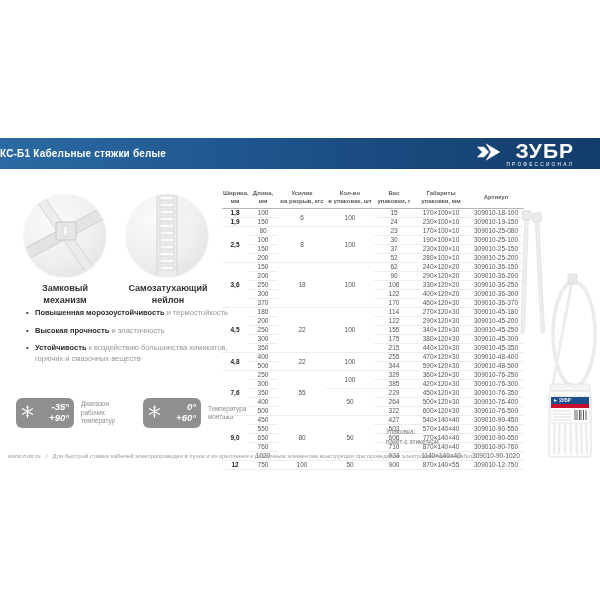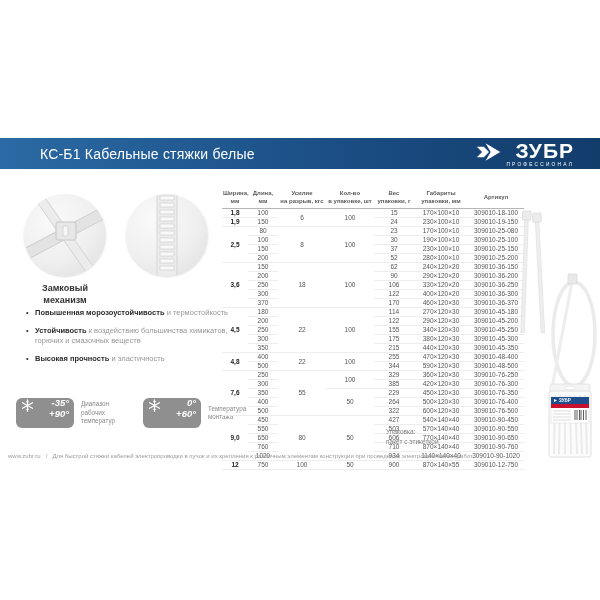--- a/index.html
+++ b/index.html
@@ -2,40 +2,40 @@
 <html><head>
 <meta charset="utf-8">
 <style>
   html,body{margin:0;padding:0;background:#fff;}
   #page{position:relative;width:600px;height:600px;background:#fff;overflow:hidden;
         font-family:"Liberation Sans",sans-serif;color:#444;}
   
   .hdr{position:absolute;left:0;top:138px;width:600px;height:31px;
        background:linear-gradient(90deg,#2b6aa4 0%,#1b4e85 55%,#123c6a 100%);
        display:flex;align-items:center;}
-  .hdr-title{color:#fff;font-weight:normal;font-size:14px;padding-left:40px;letter-spacing:.2px;}
+  .hdr-title{color:#fff;font-weight:bold;font-size:10px;letter-spacing:.2px;}
   .logo{position:absolute;right:26px;top:140px;display:flex;align-items:flex-start;color:#fff;}
   .logo-txt{display:flex;flex-direction:column;align-items:flex-end;margin-left:4px;}
   .logo-name{font-size:21px;font-weight:bold;letter-spacing:1px;line-height:1;}
   .logo-sub{font-size:4.8px;letter-spacing:2.2px;margin-top:1px;}
   
   .circle{position:absolute;width:82px;height:82px;border-radius:50%;
           background:radial-gradient(circle at 35% 30%,#fafafa 0%,#efefef 55%,#dcdcdc 100%);
           box-shadow:0 1px 2px rgba(0,0,0,.15);overflow:hidden;}
   .cap{position:absolute;font-size:9px;font-weight:bold;color:#333;text-align:center;line-height:1.35;}
   
   .bullets{position:absolute;left:26px;top:308px;width:208px;margin:0;padding:0;list-style:none;}
   .bullets li{position:relative;padding-left:9px;margin-bottom:7px;font-size:7.5px;
               line-height:1.4;color:#979797;}
   .bullets li::before{content:"•";position:absolute;left:0;top:0;color:#333;}
   .bullets b{color:#2c2c2c;}
   
   .temps{position:absolute;left:16px;top:398px;display:flex;align-items:center;}
   .badge{width:58px;height:30px;background:#8f8f8f;border-radius:6px;display:flex;
-         align-items:flex-start;padding:0 5px;box-sizing:border-box;flex:none;}
+         align-items:center;padding:0 5px;box-sizing:border-box;flex:none;}
   .badge-vals{flex:1;text-align:right;color:#fff;font-weight:bold;font-style:italic;
               font-size:9.5px;line-height:1.15;}
   .badge-label{font-size:6.3px;color:#8a8a8a;line-height:1.35;margin-left:7px;width:48px;}
   .temps .gap{width:14px;flex:none;}
   
   .tblwrap{position:absolute;left:222px;top:186px;}
   table{border-collapse:collapse;table-layout:fixed;width:302px;}
   th{font-size:6px;font-weight:bold;color:#5a5a5a;padding:3px 1px;line-height:1.35;
      border-bottom:1px solid #b5b5b5;text-align:center;vertical-align:middle;}
   td{font-size:6.5px;color:#555;text-align:center;height:8px;line-height:8px;padding:0 1px;
@@ -95,25 +95,26 @@
           <rect x="34" y="37" width="14" height="4"></rect>
         <rect x="34" y="44" width="14" height="4"></rect>
           <rect x="34" y="51" width="14" height="4"></rect>
         <rect x="34" y="58" width="14" height="4"></rect>
           <rect x="34" y="65" width="14" height="4"></rect>
         <rect x="34" y="72" width="14" height="4"></rect>
       </g>
     </svg>
   </div>
   <div class="cap" style="left:25px;top:282px;width:80px;">Замковый механизм</div>
+  <div class="cap" style="left:122px;top:282px;width:92px;">Самозатухающий нейлон</div>
 
   <ul class="bullets">
     <li><b>Повышенная морозоустойчивость</b><span> и термостойкость</span></li>
+    <li><b>Высокая прочность</b><span> и эластичность</span></li>
     <li><b>Устойчивость</b><span> к воздействию большинства химикатов, горючих и смазочных веществ</span></li>
-    <li><b>Высокая прочность</b><span> и эластичность</span></li>
   </ul>
 
   <div class="temps">
     <div class="badge">
       <span>
         <svg width="13" height="13" viewBox="0 0 16 16">
           <g stroke="#fff" stroke-width="1.5" stroke-linecap="round">
             <line x1="8" y1="1" x2="8" y2="15"></line>
             <line x1="1.9" y1="4.5" x2="14.1" y2="11.5"></line>
             <line x1="1.9" y1="11.5" x2="14.1" y2="4.5"></line>

